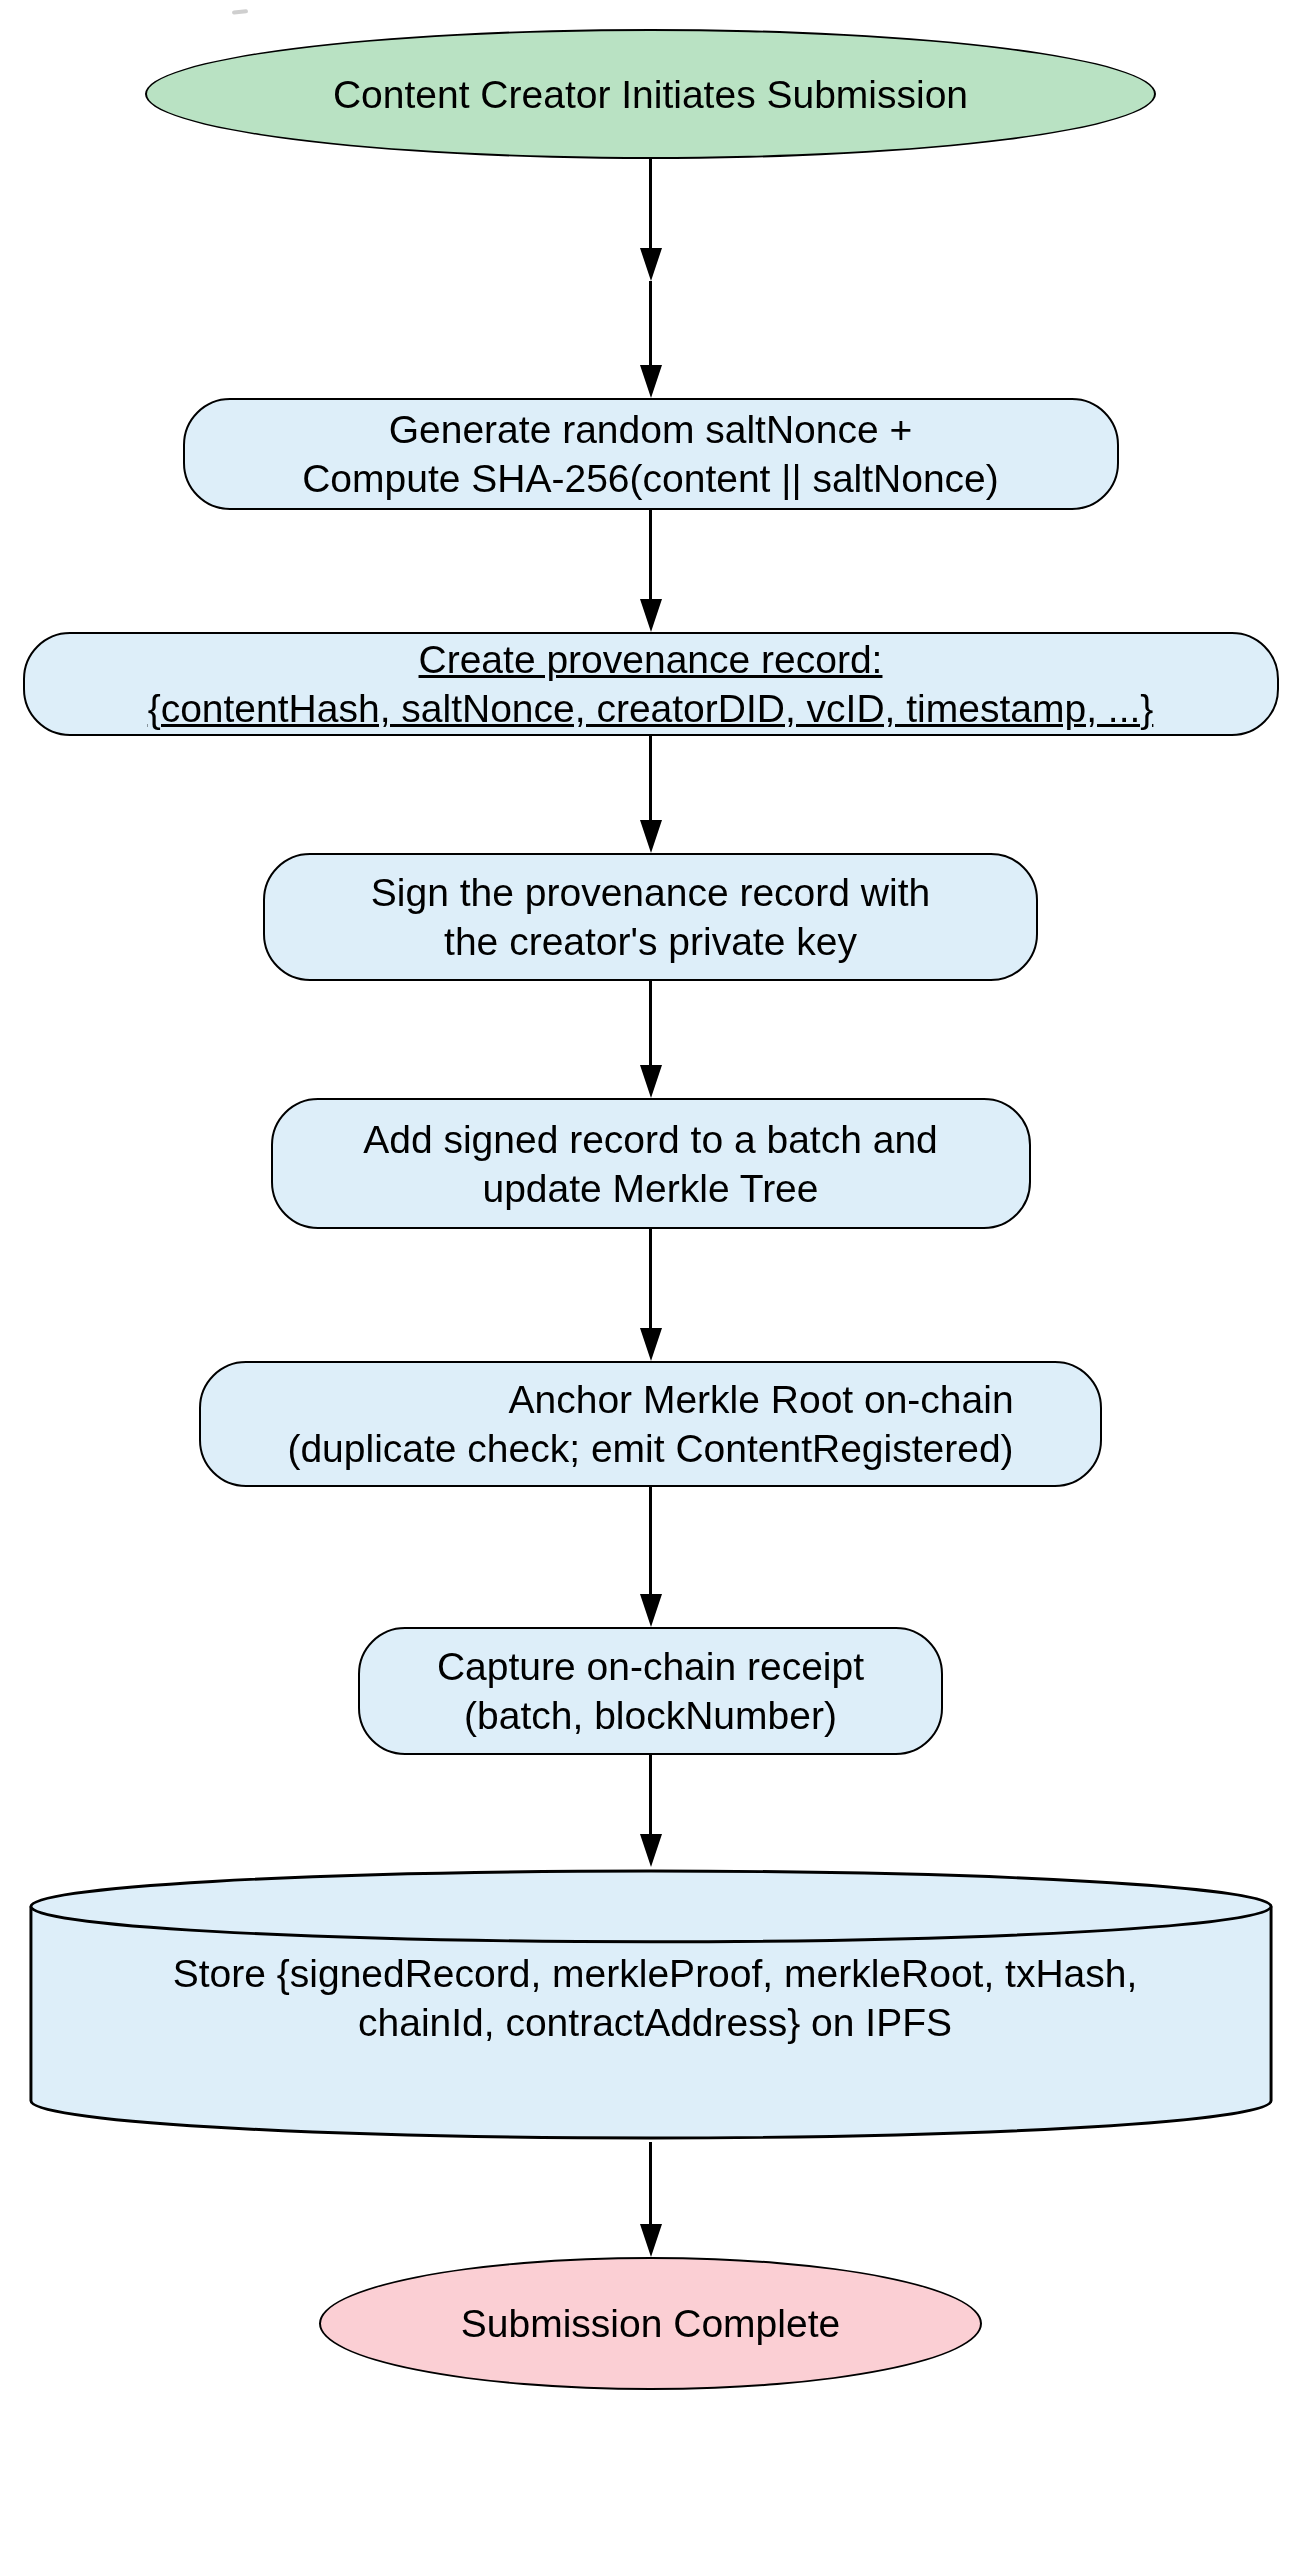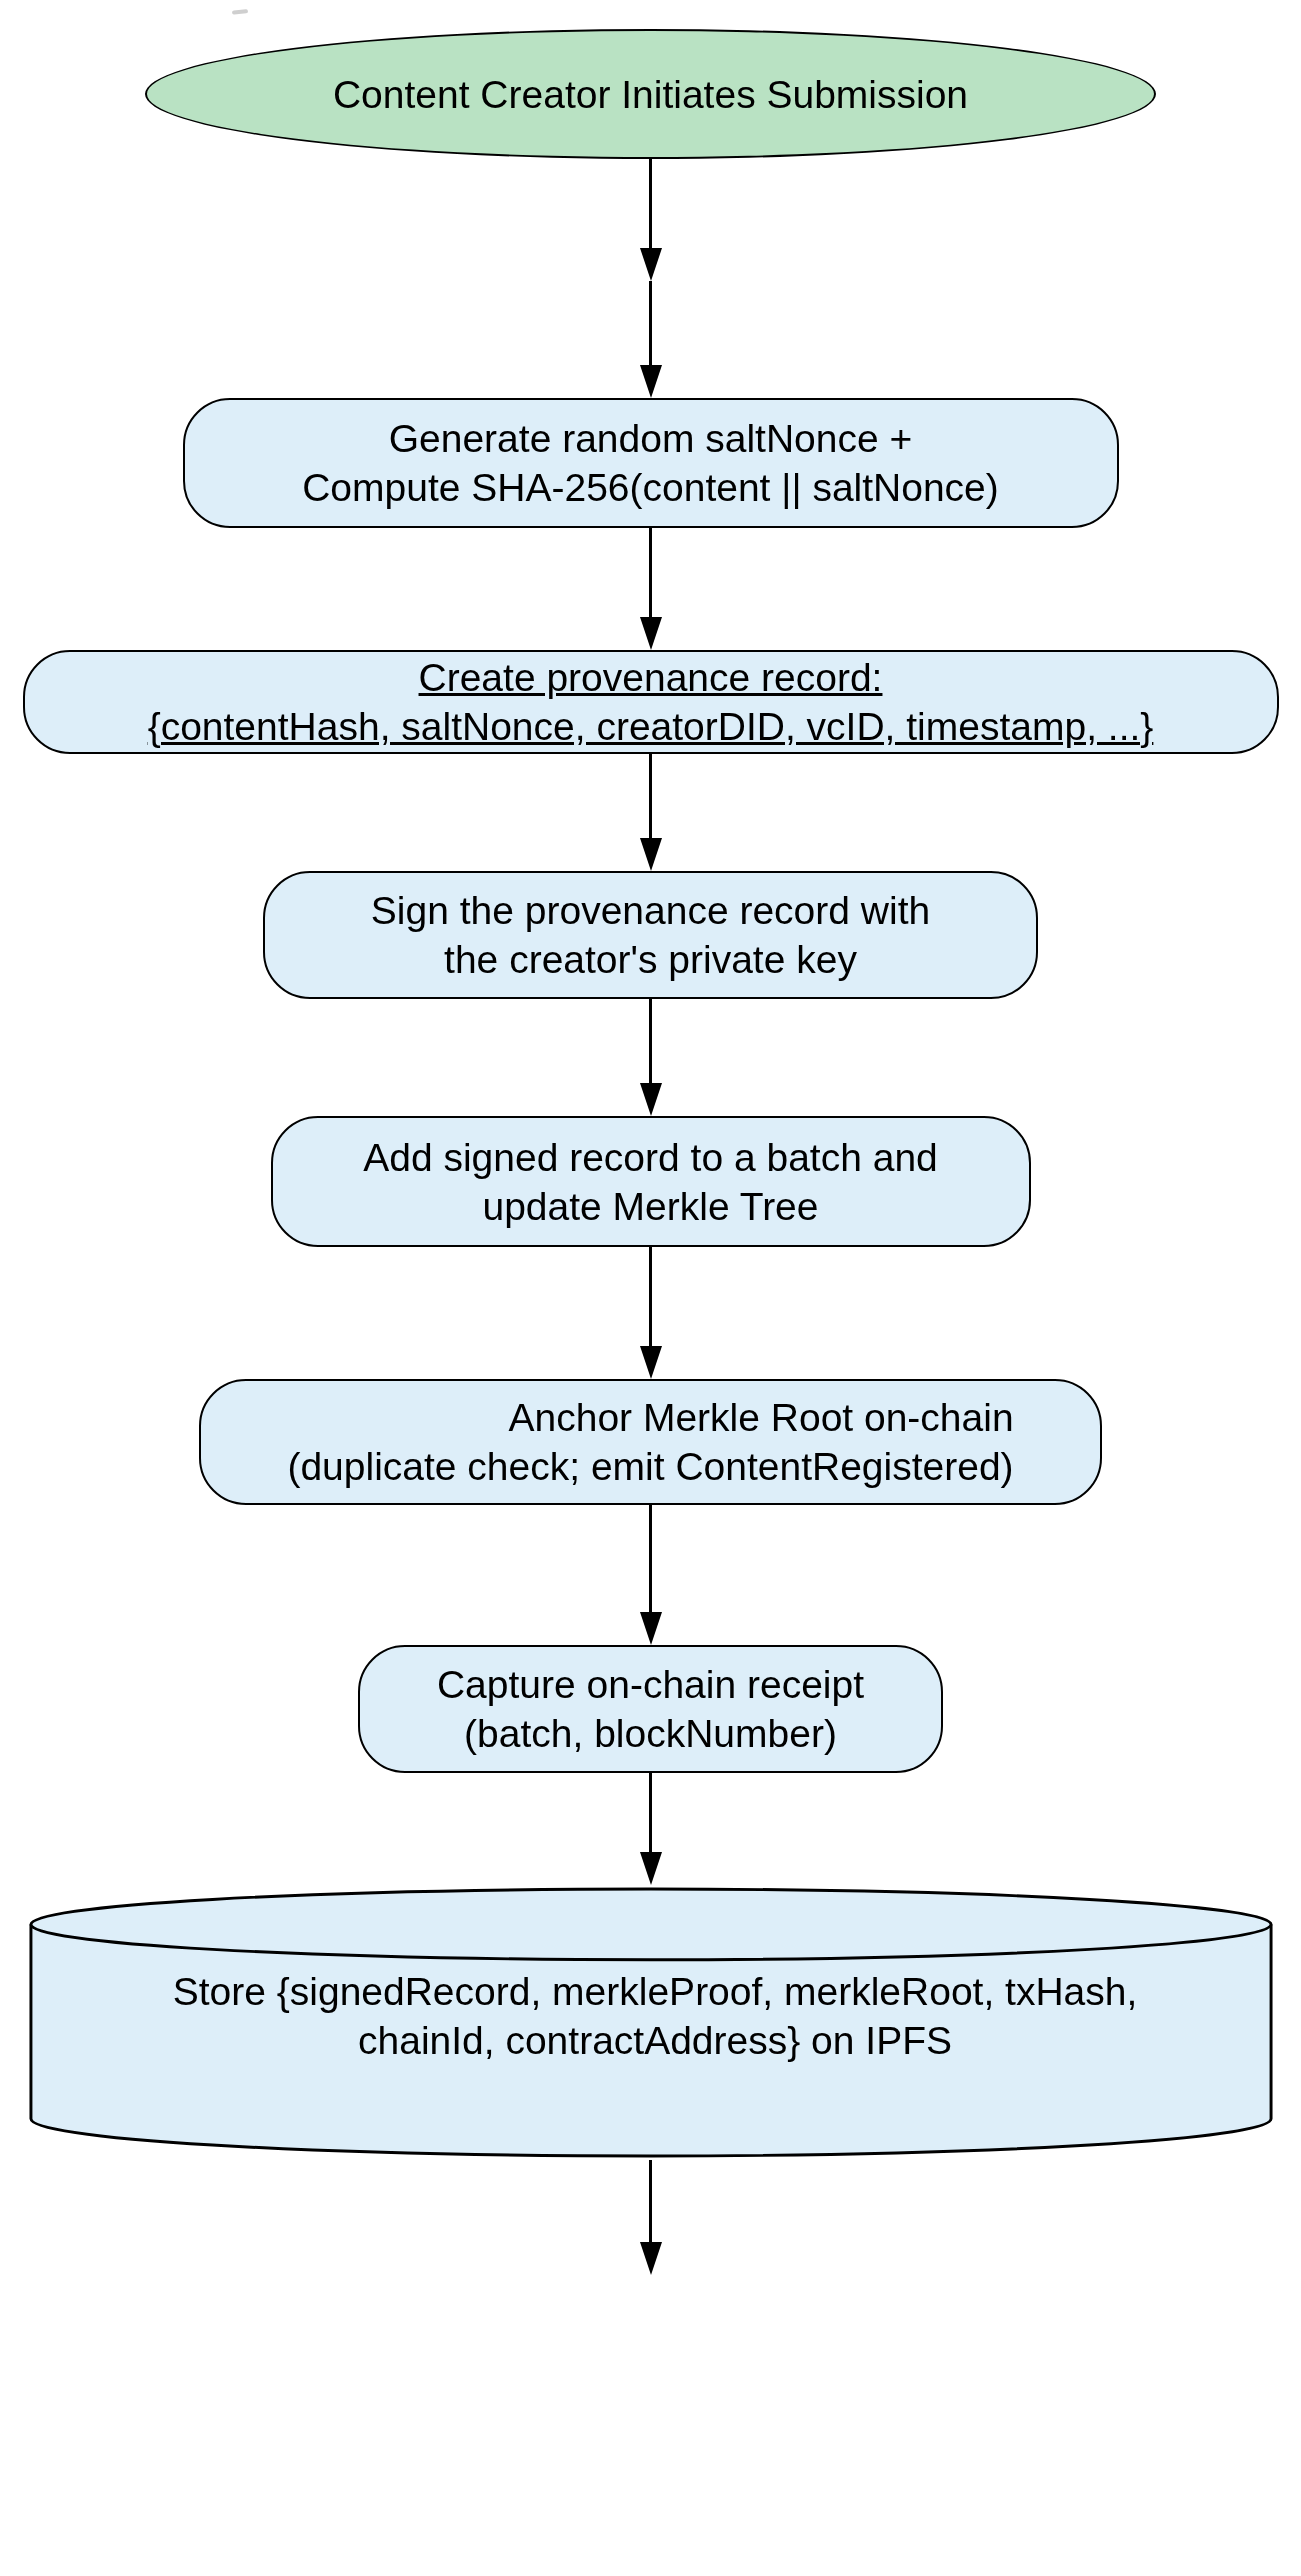--- a/index.html
+++ b/index.html
@@ -27,21 +27,21 @@
   }
   .label {
     white-space:pre-line;
     font-size:39px; line-height:49px;
   }
   .ellipse { border-radius:50%; border:2.9px solid #000; }
   .process { border:2.9px solid #000; border-radius:47px; background:#ddeef9; }
   .start-node { background:#b9e2c3; width:1011px; height:130px; }
   .end-node   { background:#fbcfd4; width:663px;  height:133px; }
   .n2 { width:911px;  height:128px; }
-  .n3 { width:936px;  height:130px; }
+  .n3 { width:936px;  height:112px; }
   .n4 { width:1256px; height:104px;text-decoration:underline; }
   .n5 { width:775px;  height:128px; }
   .n6 { width:760px;  height:131px; }
   .n7 { width:903px;  height:126px;text-align:right; }
   .n8 { width:585px;  height:128px; }
   .arrow { display:flex; flex-direction:column; align-items:center; flex:0 0 auto; }
   .shaft { width:2.9px; background:#000; }
   .head  {
     width:0; height:0;
     border-left:11.8px solid transparent;
@@ -152,15 +152,18 @@
     </svg>
     <div class="label">Store {signedRecord, merkleProof, merkleRoot, txHash,
 chainId, contractAddress} on IPFS</div>
   </div>
 
   <div class="arrow a9">
     <div class="shaft"></div>
     <div class="head"></div>
   </div>
 
+  <div class="node ellipse end-node">
+    <div class="label">Submission Complete</div>
+  </div>
 
 </div>
 
 
 </body></html>

